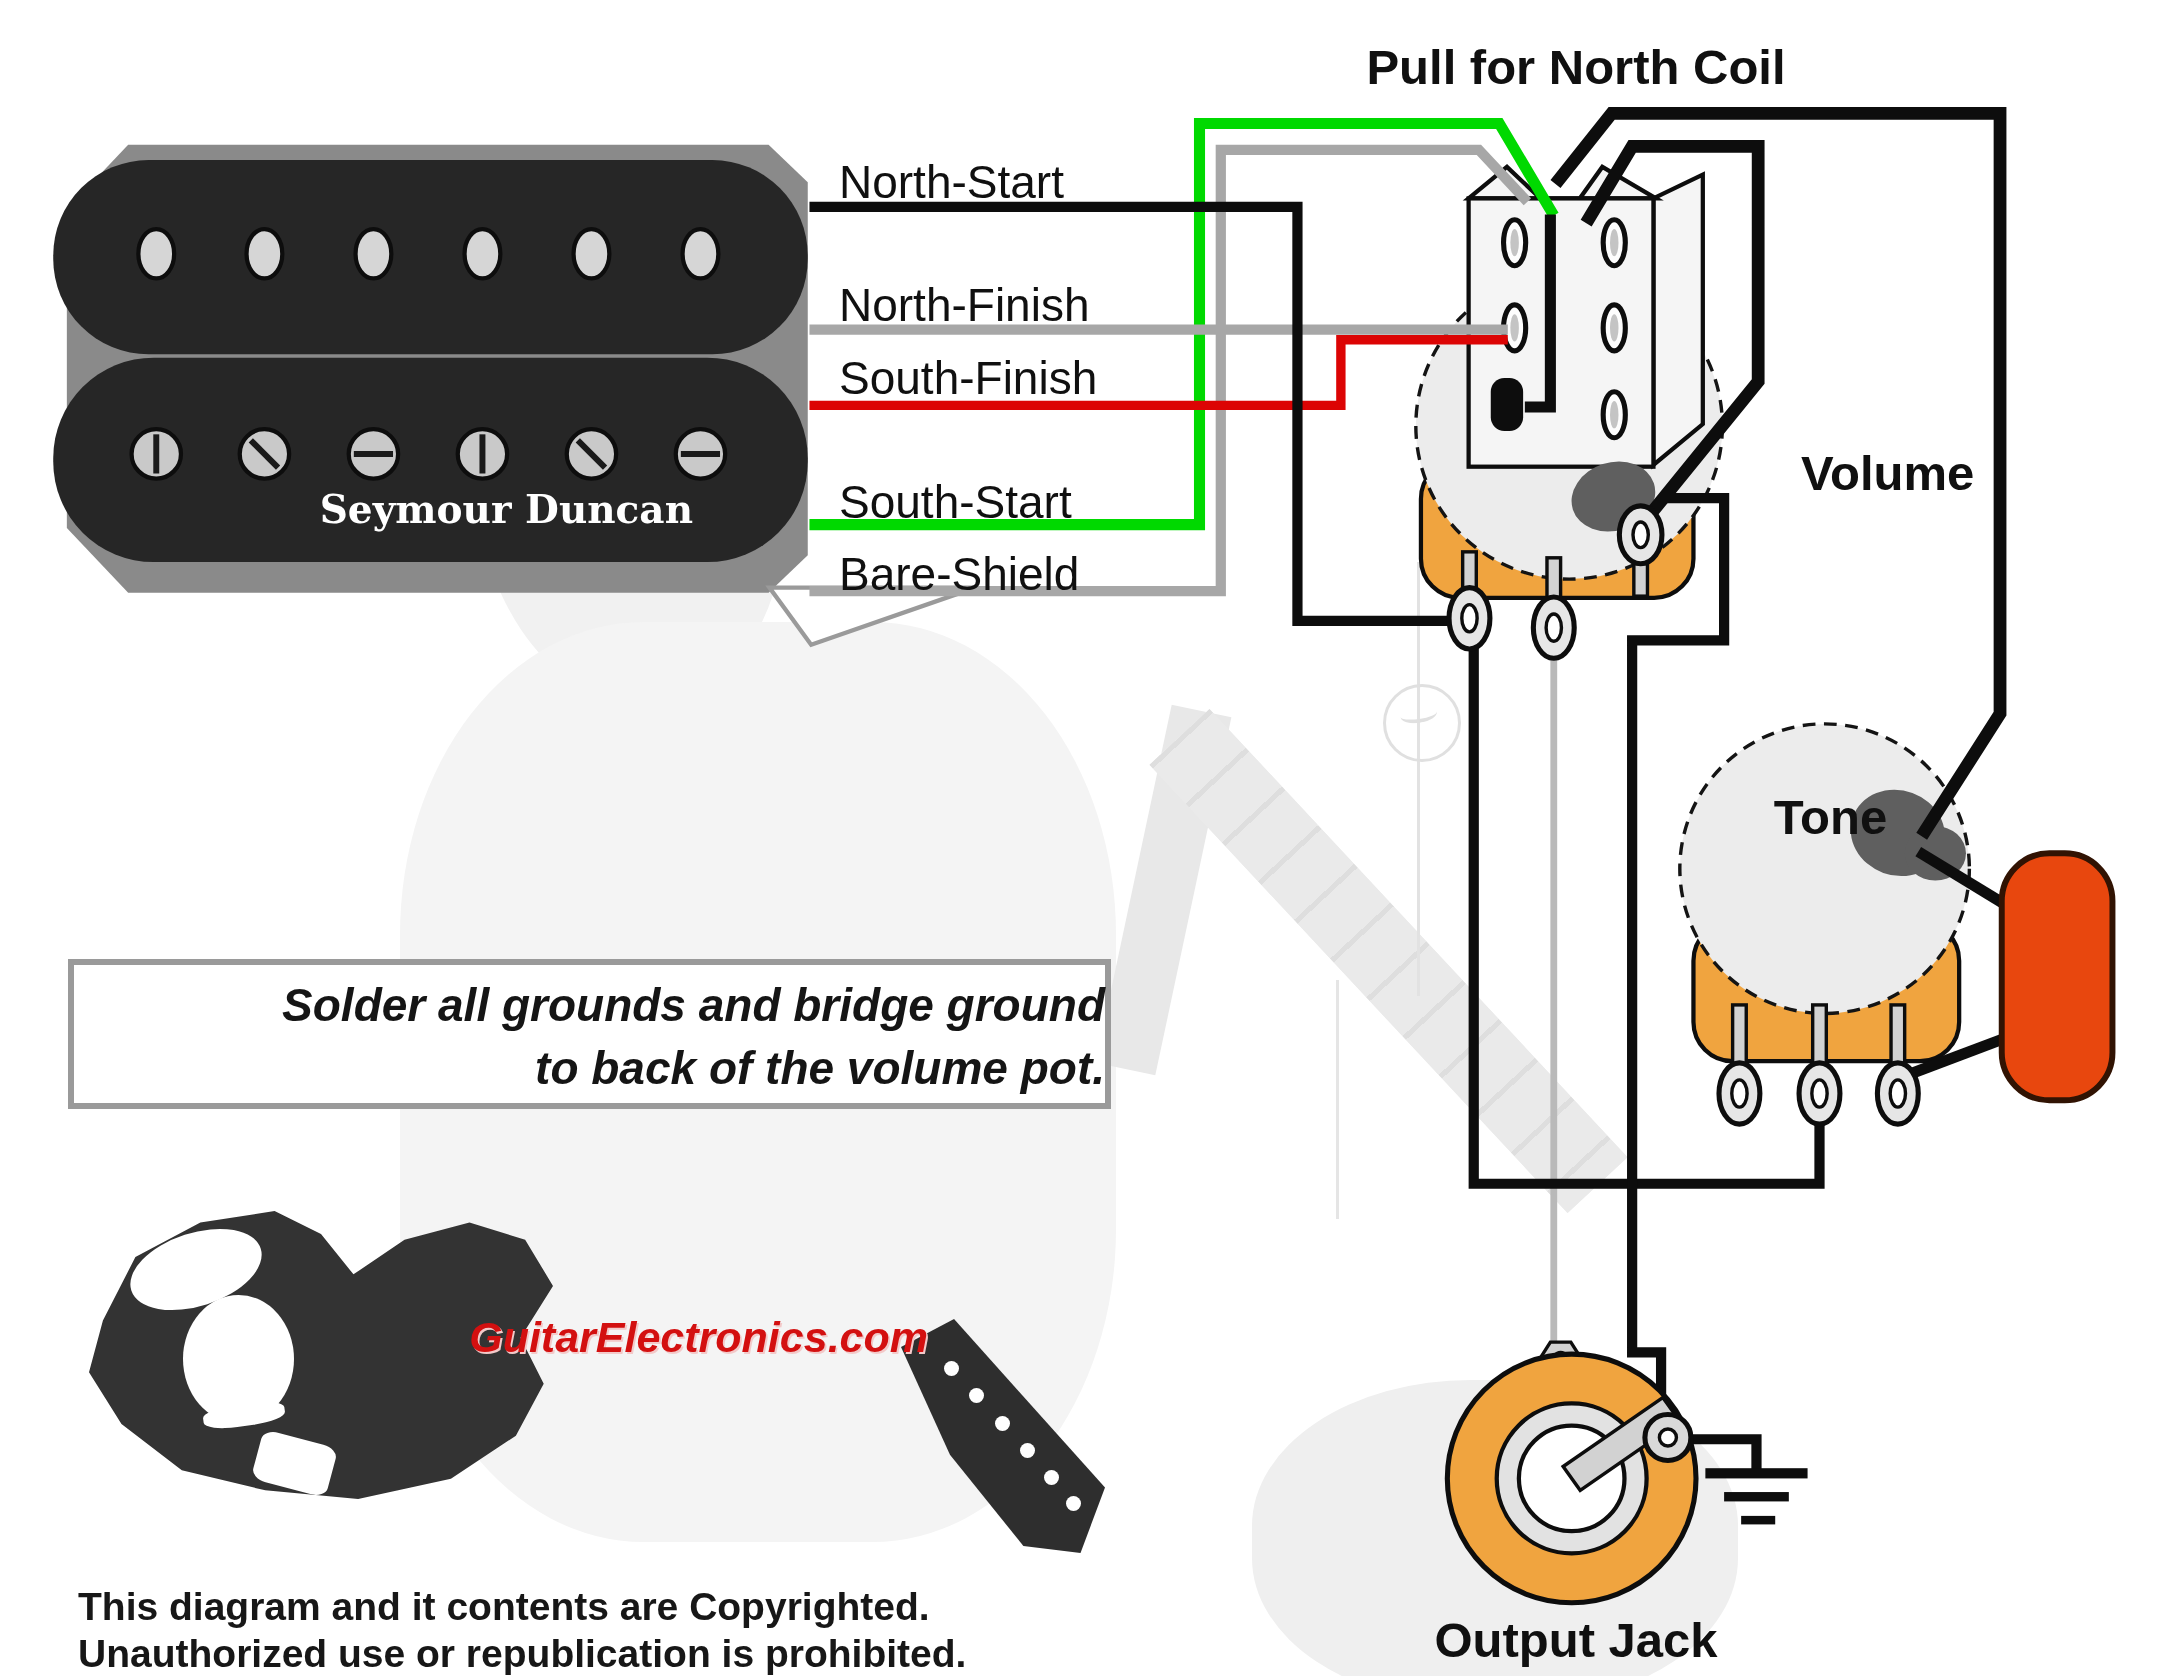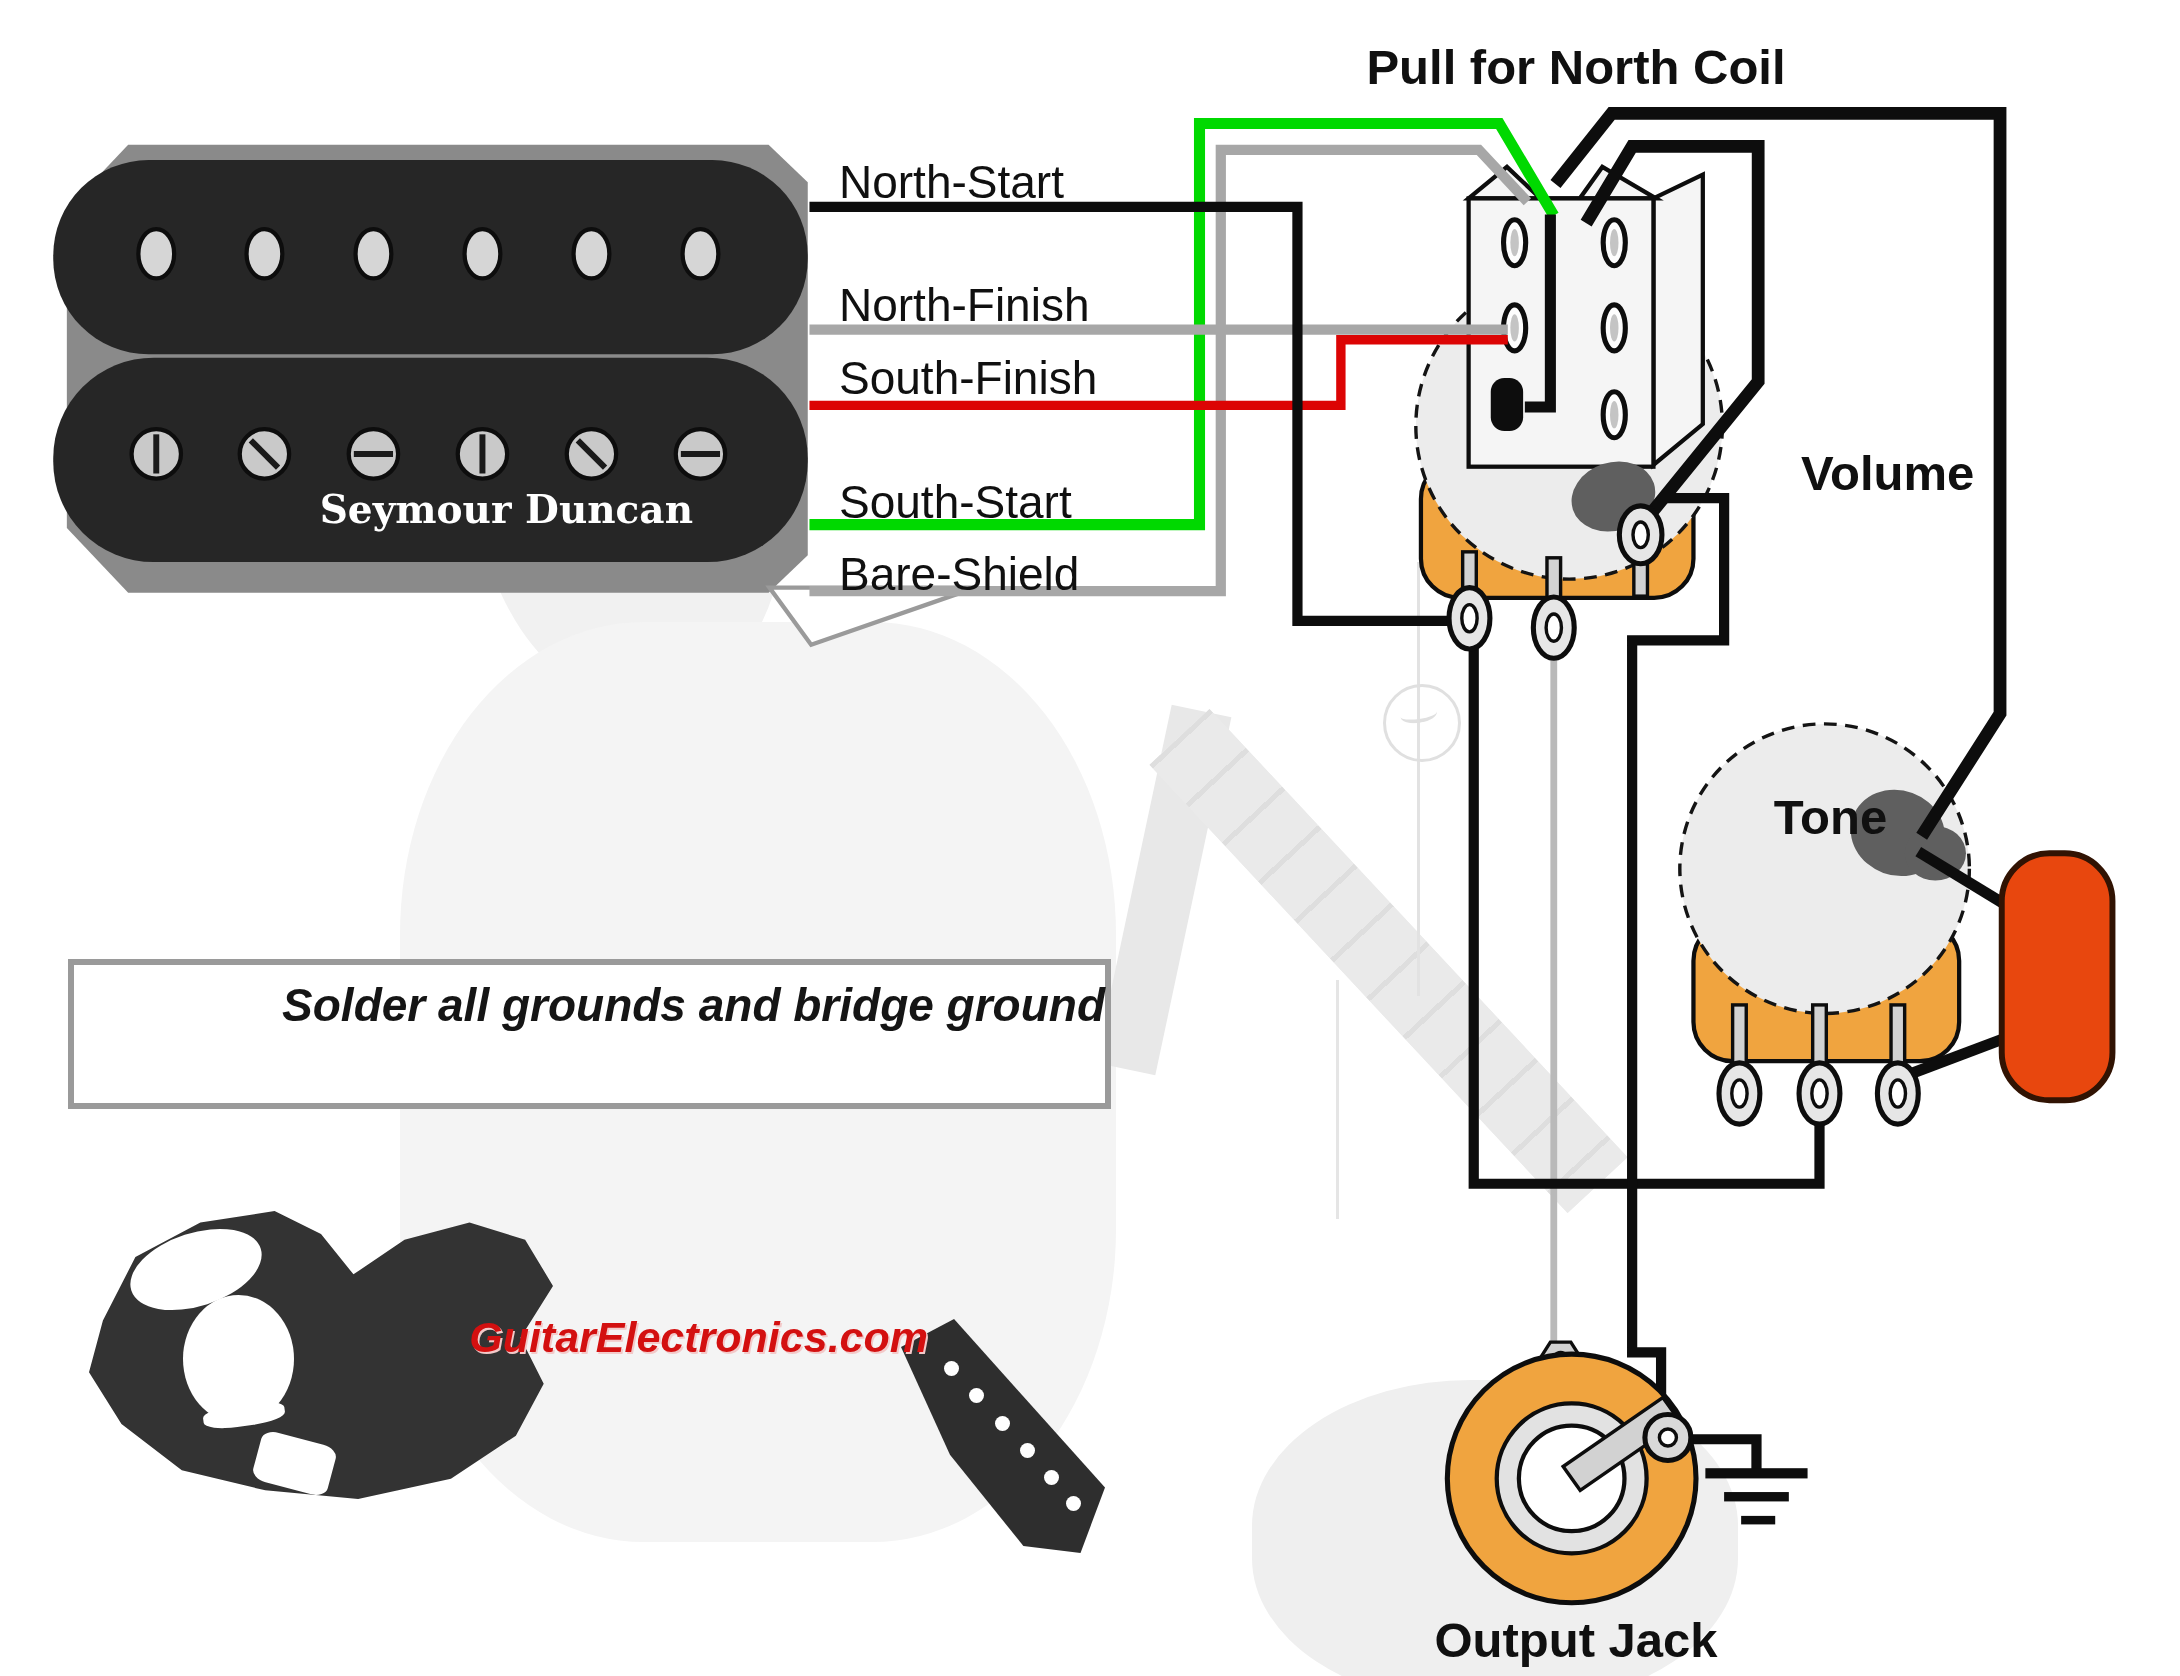--- a/index.html
+++ b/index.html
@@ -207,31 +207,36 @@
   <div class="txt wire-label" style="left:839px;top:547px;">Bare-Shield</div>
 
   <div class="txt" id="sd-logo">Seymour Duncan</div>
 
   <div class="txt big-label" style="left:1767px;top:445px;margin-left:34px;">Volume</div>
   <div class="txt big-label center" style="left:1756px;top:789px;width:149px;">Tone</div>
   <div class="txt big-label center" style="left:1410px;top:1612px;width:332px;">Output Jack</div>
 
   <div id="note-box">
     <div class="note-line">Solder all grounds and bridge ground</div>
+    <div class="note-line">to back of the volume pot.</div>
   </div>
 
   <div id="ge-art"></div>
   <div class="art-patch" style="left:128px;top:1233px;width:136px;height:73px;transform:rotate(-18deg);"></div>
   <div class="art-patch" style="left:183px;top:1295px;width:111px;height:128px;"></div>
   <div class="art-patch" style="left:203px;top:1404px;width:82px;height:22px;transform:rotate(-8deg);border-radius:40%;"></div>
   <div class="art-patch" style="left:256px;top:1438px;width:77px;height:51px;border-radius:20%;transform:rotate(15deg);"></div>
   <div id="ge-head"></div>
   <div class="tuner-dot" style="left:944px;top:1361px;"></div>
   <div class="tuner-dot" style="left:969px;top:1388px;"></div>
   <div class="tuner-dot" style="left:995px;top:1416px;"></div>
   <div class="tuner-dot" style="left:1020px;top:1443px;"></div>
   <div class="tuner-dot" style="left:1044px;top:1470px;"></div>
   <div class="tuner-dot" style="left:1066px;top:1496px;"></div>
   <div class="txt" id="ge-text">GuitarElectronics.com</div>
 
+  <div class="txt" id="copyright">
+    <div>This diagram and it contents are Copyrighted.</div>
+    <div>Unauthorized use or republication is prohibited.</div>
+  </div>
 
 </div>
 
 
 </body></html>

